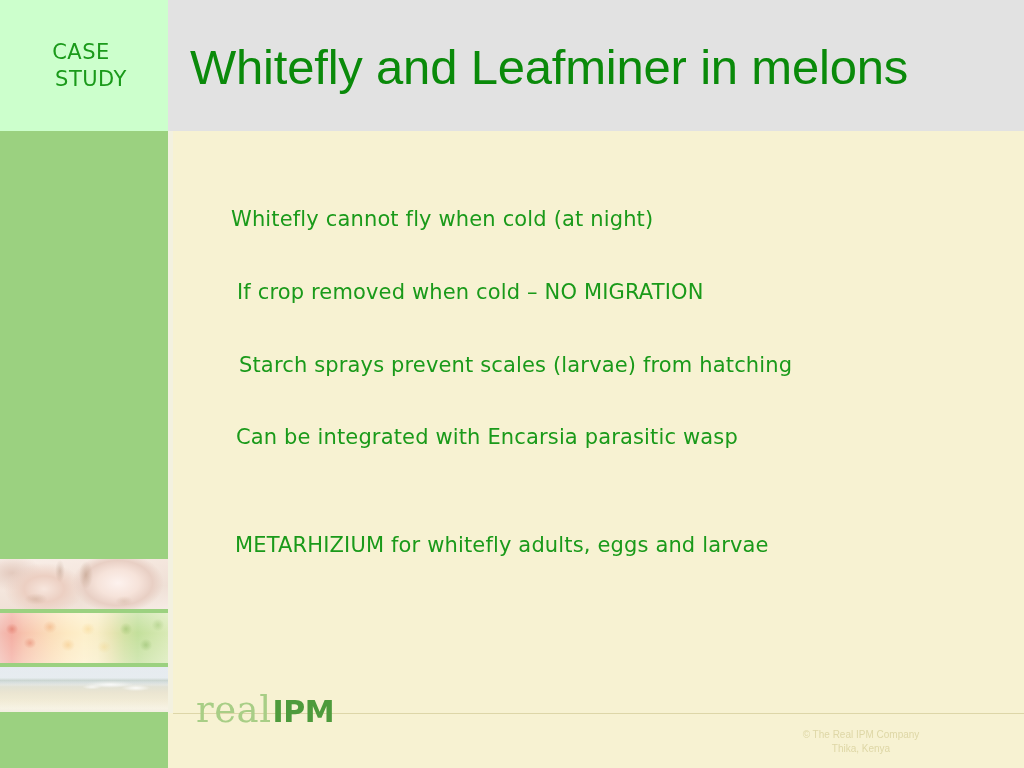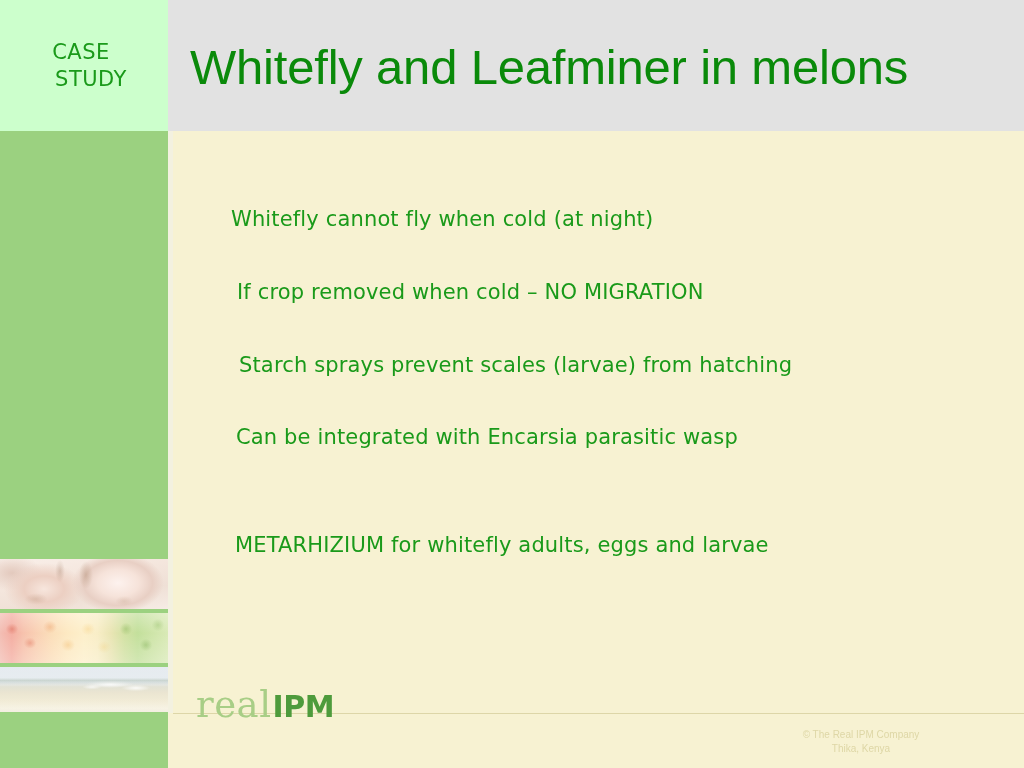--- a/index.html
+++ b/index.html
@@ -222,21 +222,21 @@
     top: 712px;
     width: 168px;
     height: 56px;
     background: #9bd180;
   }
   .logo {
     position: absolute;
     left: 196px;
     top: 692px;
     white-space: nowrap;
-    line-height: 25px;
+    line-height: 35px;
   }
   .logo-real {
     color: #a8ce86;
     font-family: "DejaVu Serif", serif;
     font-size: 37px;
     font-weight: 400;
     letter-spacing: 0.5px;
   }
   .logo-ipm {
     color: #4e9b3c;

